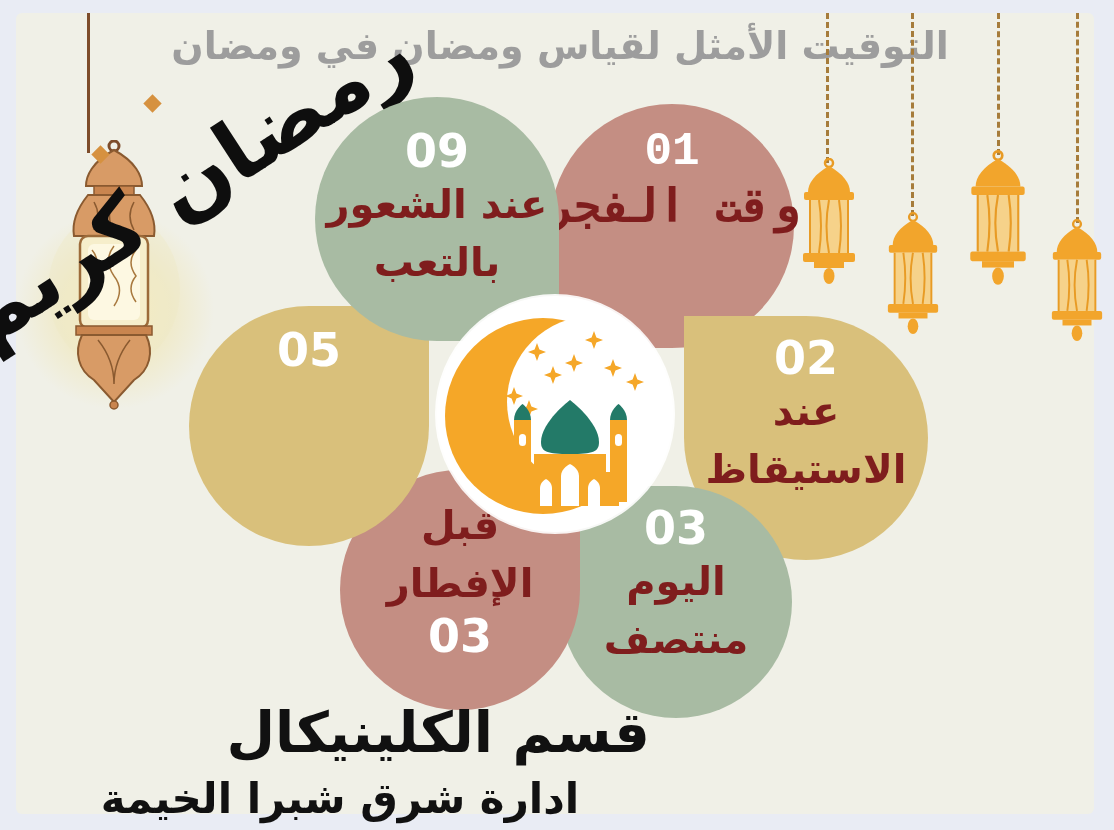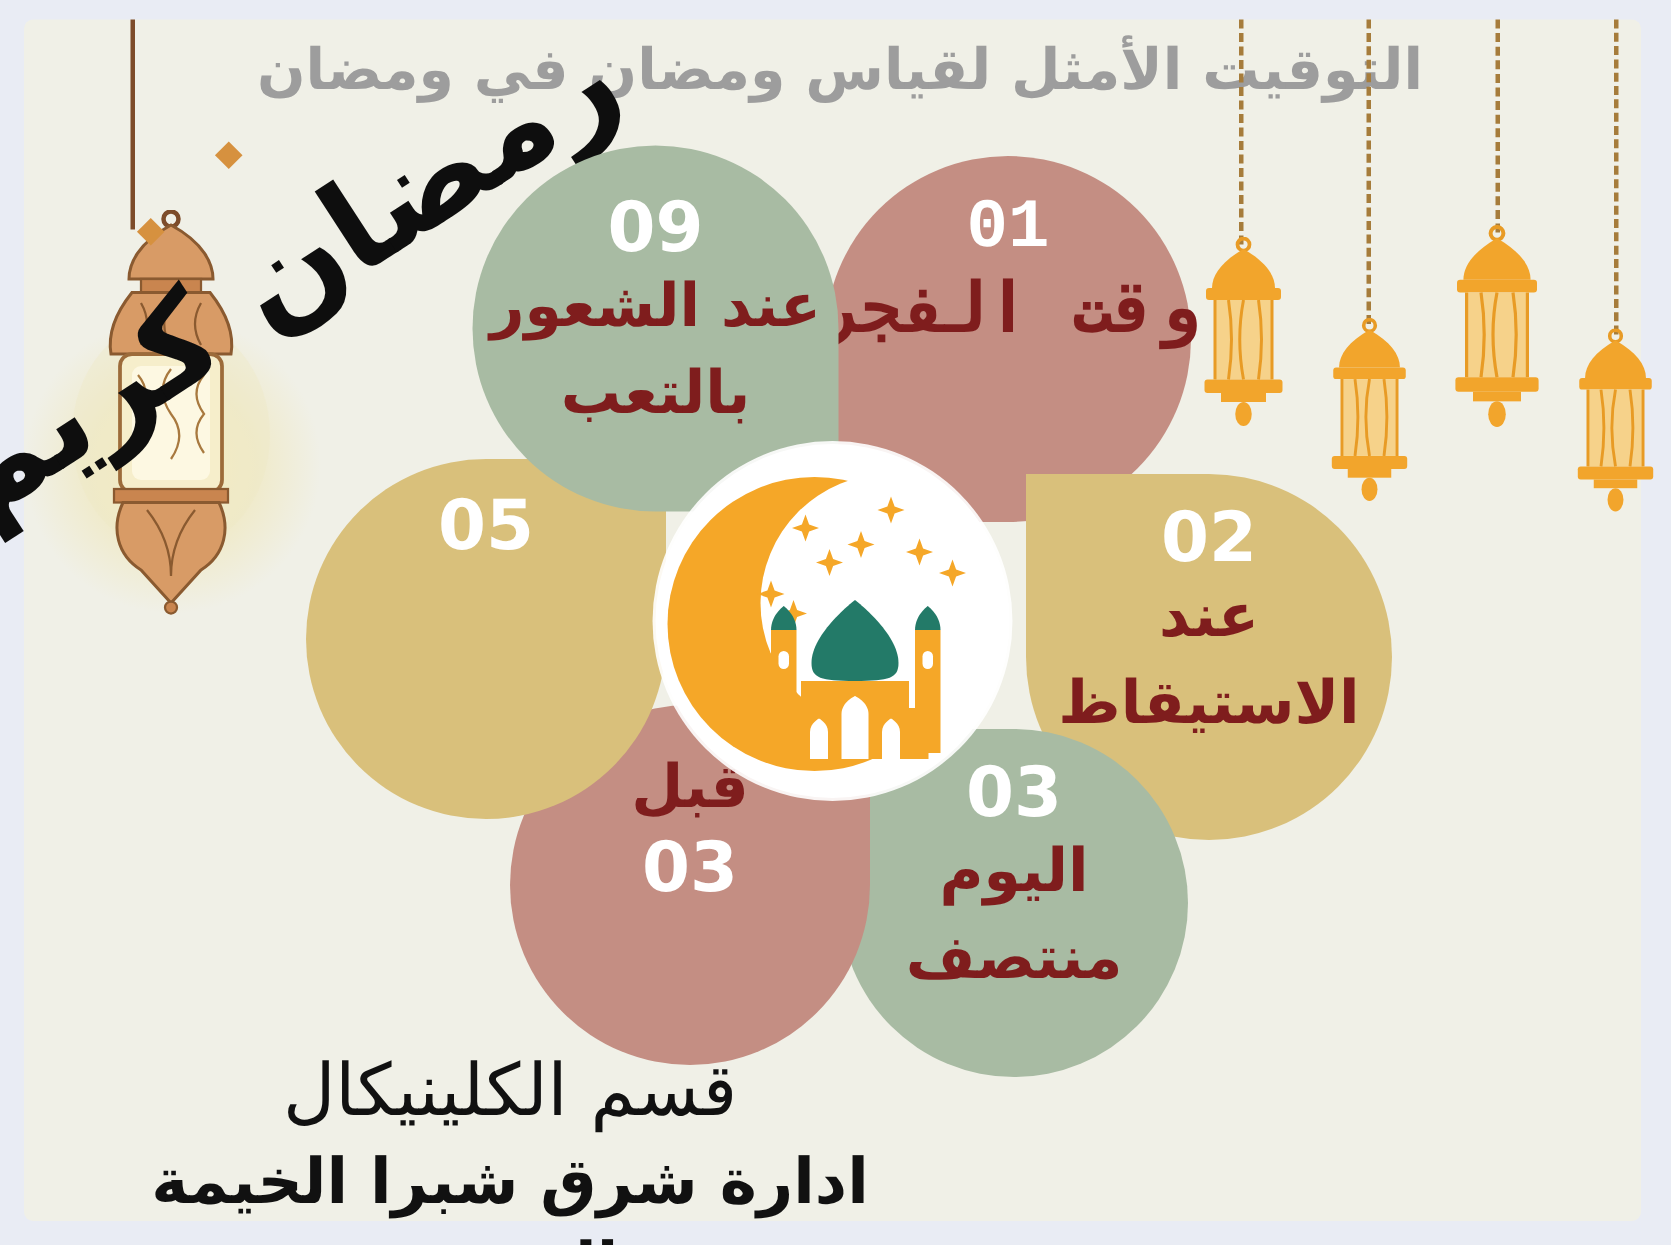--- a/index.html
+++ b/index.html
@@ -35,37 +35,37 @@
   }
   .p1{left:550px;top:104px;width:244px;height:244px;background:#c48e83;
       border-radius:50% 50% 50% 0;padding-top:24px;box-sizing:border-box;font-family:Liberation Mono, monospace;}
   .p1 .lbl{font-size:47px;}
   .p2{left:684px;top:316px;width:244px;height:244px;background:#d9c07b;
       border-radius:0 50% 50% 50%;padding-top:18px;box-sizing:border-box;}
   .p3{left:560px;top:486px;width:232px;height:232px;background:#a8bba3;
       border-radius:0 50% 50% 50%;padding-top:18px;box-sizing:border-box;}
   .p4{left:340px;top:470px;width:240px;height:240px;background:#c48e83;
       border-radius:50% 0 50% 50%;padding-top:26px;box-sizing:border-box;}
-  .p5{left:204px;top:306px;width:240px;height:240px;background:#d9c07b;
+  .p5{left:189px;top:306px;width:240px;height:240px;background:#d9c07b;
       border-radius:50% 0 50% 50%;padding-top:20px;box-sizing:border-box;}
   .p6{left:315px;top:97px;width:244px;height:244px;background:#a8bba3;
       border-radius:50% 50% 0 50%;padding-top:30px;box-sizing:border-box;}
   
   .center-circle{
     position:absolute;left:437px;top:296px;width:236px;height:236px;
     background:#ffffff;border-radius:50%;
     box-shadow:0 0 0 2px rgba(255,255,255,.9);
   }
   .center-circle svg{display:block;width:236px;height:236px;}
   
   .footer{
     position:absolute;left:30px;top:695px;width:620px;
     direction:rtl;text-align:center;color:#111;
   }
-  .footer .f1{font-size:48px;font-weight:normal;line-height:1.35;}
+  .footer .f1{font-size:56px;font-weight:bold;line-height:1.35;text-align:right;}
   .footer .f2{font-size:42px;font-weight:bold;line-height:1.35;}
   
   .big-string{
     position:absolute;left:87px;top:13px;height:140px;width:0;
     border-left:3px solid #7d4c2a;
   }
   .glow{
     position:absolute;left:15px;top:210px;width:200px;height:200px;
     background:radial-gradient(ellipse at center,rgba(250,240,190,.95) 0%,rgba(240,230,180,.55) 40%,rgba(240,230,180,0) 70%);
     border-radius:50%;
@@ -138,20 +138,21 @@
     <div class="lbl">عند</div>
     <div class="lbl">الاستيقاظ</div>
   </div>
   <div class="petal p3" style="background: rgb(168, 187, 163);">
     <div class="num">03</div>
     <div class="lbl">اليوم</div>
     <div class="lbl">منتصف</div>
   </div>
   <div class="petal p4" style="background: rgb(196, 142, 131);">
     <div class="lbl">قبل</div>
+    <div class="lbl">الإفطار</div>
     <div class="num">03</div>
   </div>
   <div class="petal p5" style="background: rgb(217, 192, 123);">
     <div class="num">05</div>
   </div>
   <div class="petal p6" style="background: rgb(168, 187, 163);">
     <div class="num">09</div>
     <div class="lbl">عند الشعور</div>
     <div class="lbl">بالتعب</div>
   </div>

